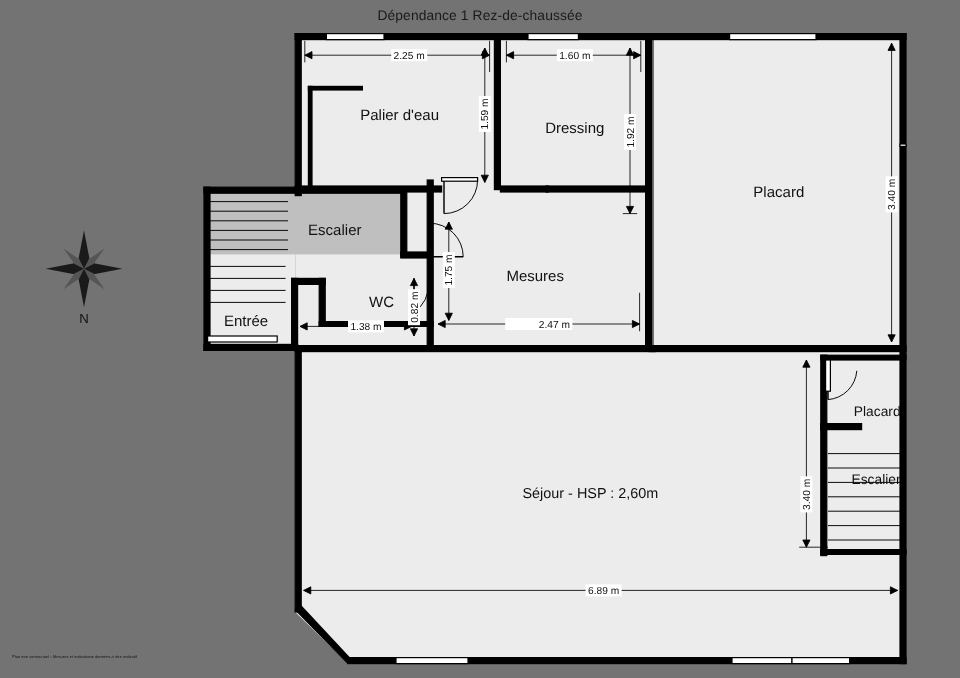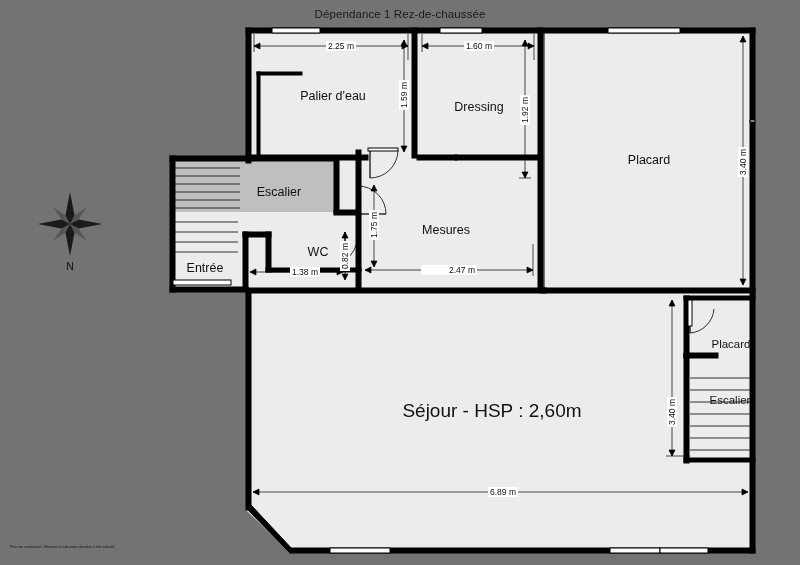--- a/index.html
+++ b/index.html
@@ -41,21 +41,21 @@
     top: 0;
   }
   .room-label {
     position: absolute;
     font-size: 12.5px;
     color: #111;
     white-space: nowrap;
     transform: translate(-50%, -50%);
   }
   .room-label.small { font-size: 11.5px; }
-  .room-label.big { font-size: 19px; text-align: right; }
+  .room-label.big { font-size: 12px; text-align: right; }
   .dim-label {
     position: absolute;
     font-size: 8.5px;
     color: #111;
     white-space: nowrap;
     transform: translate(-50%, -50%);
     background: #ffffff;
     padding: 0 2px;
   }
   .dim-label.vert {

